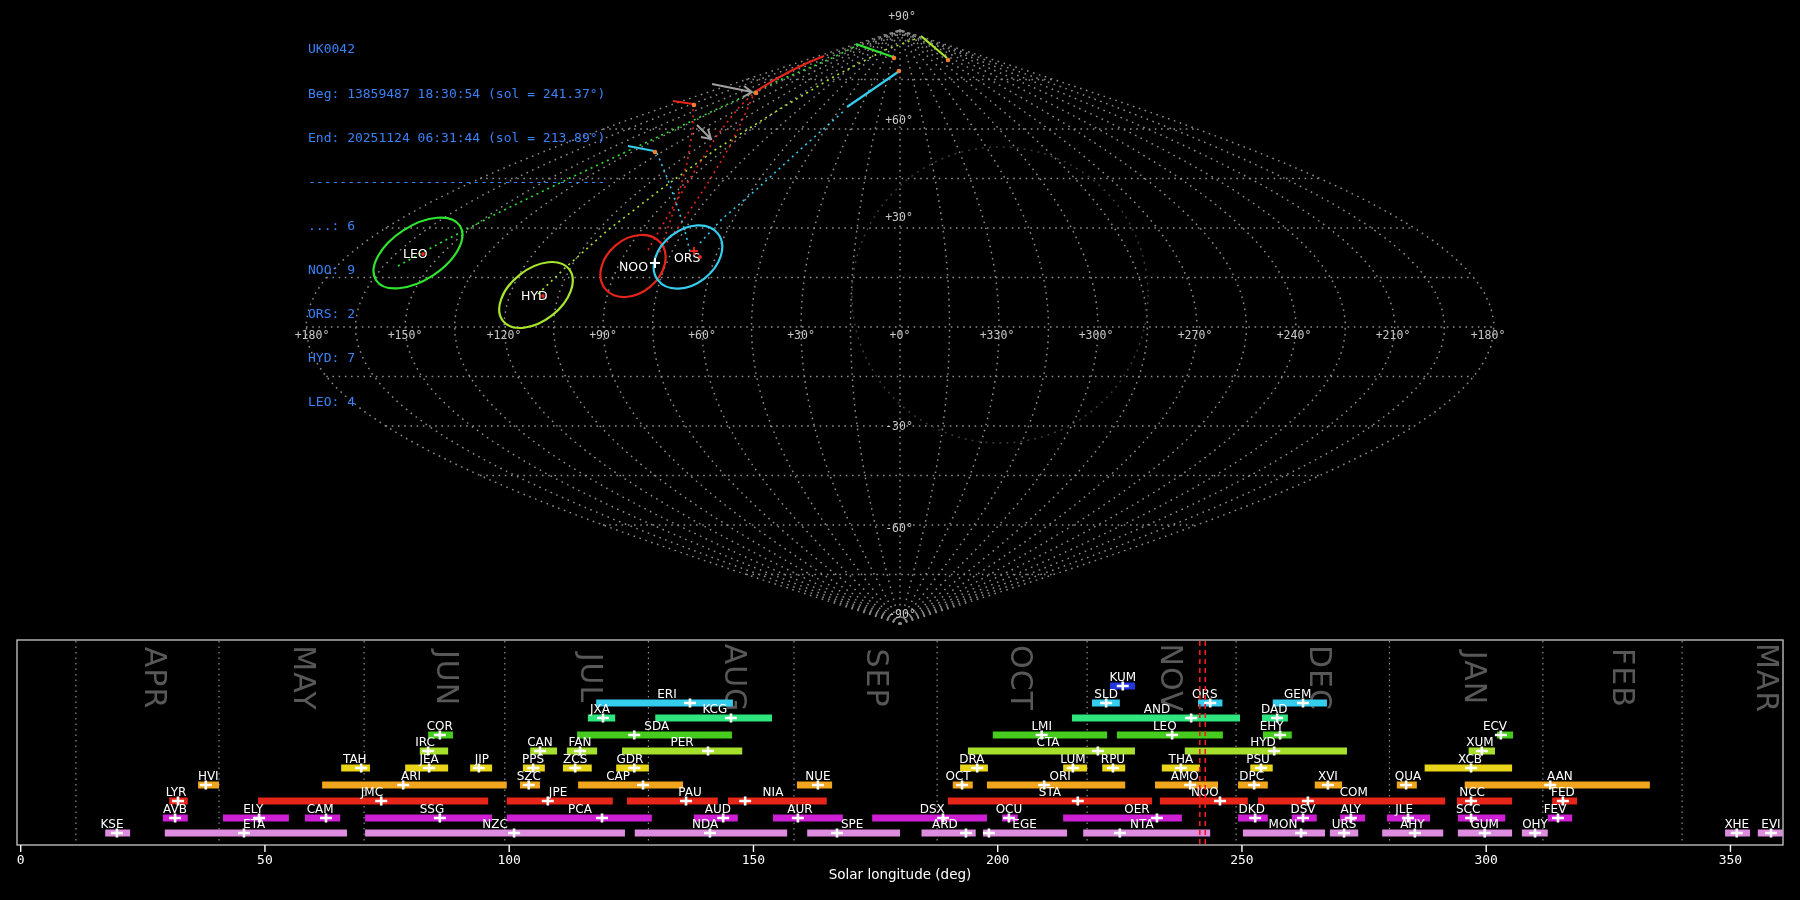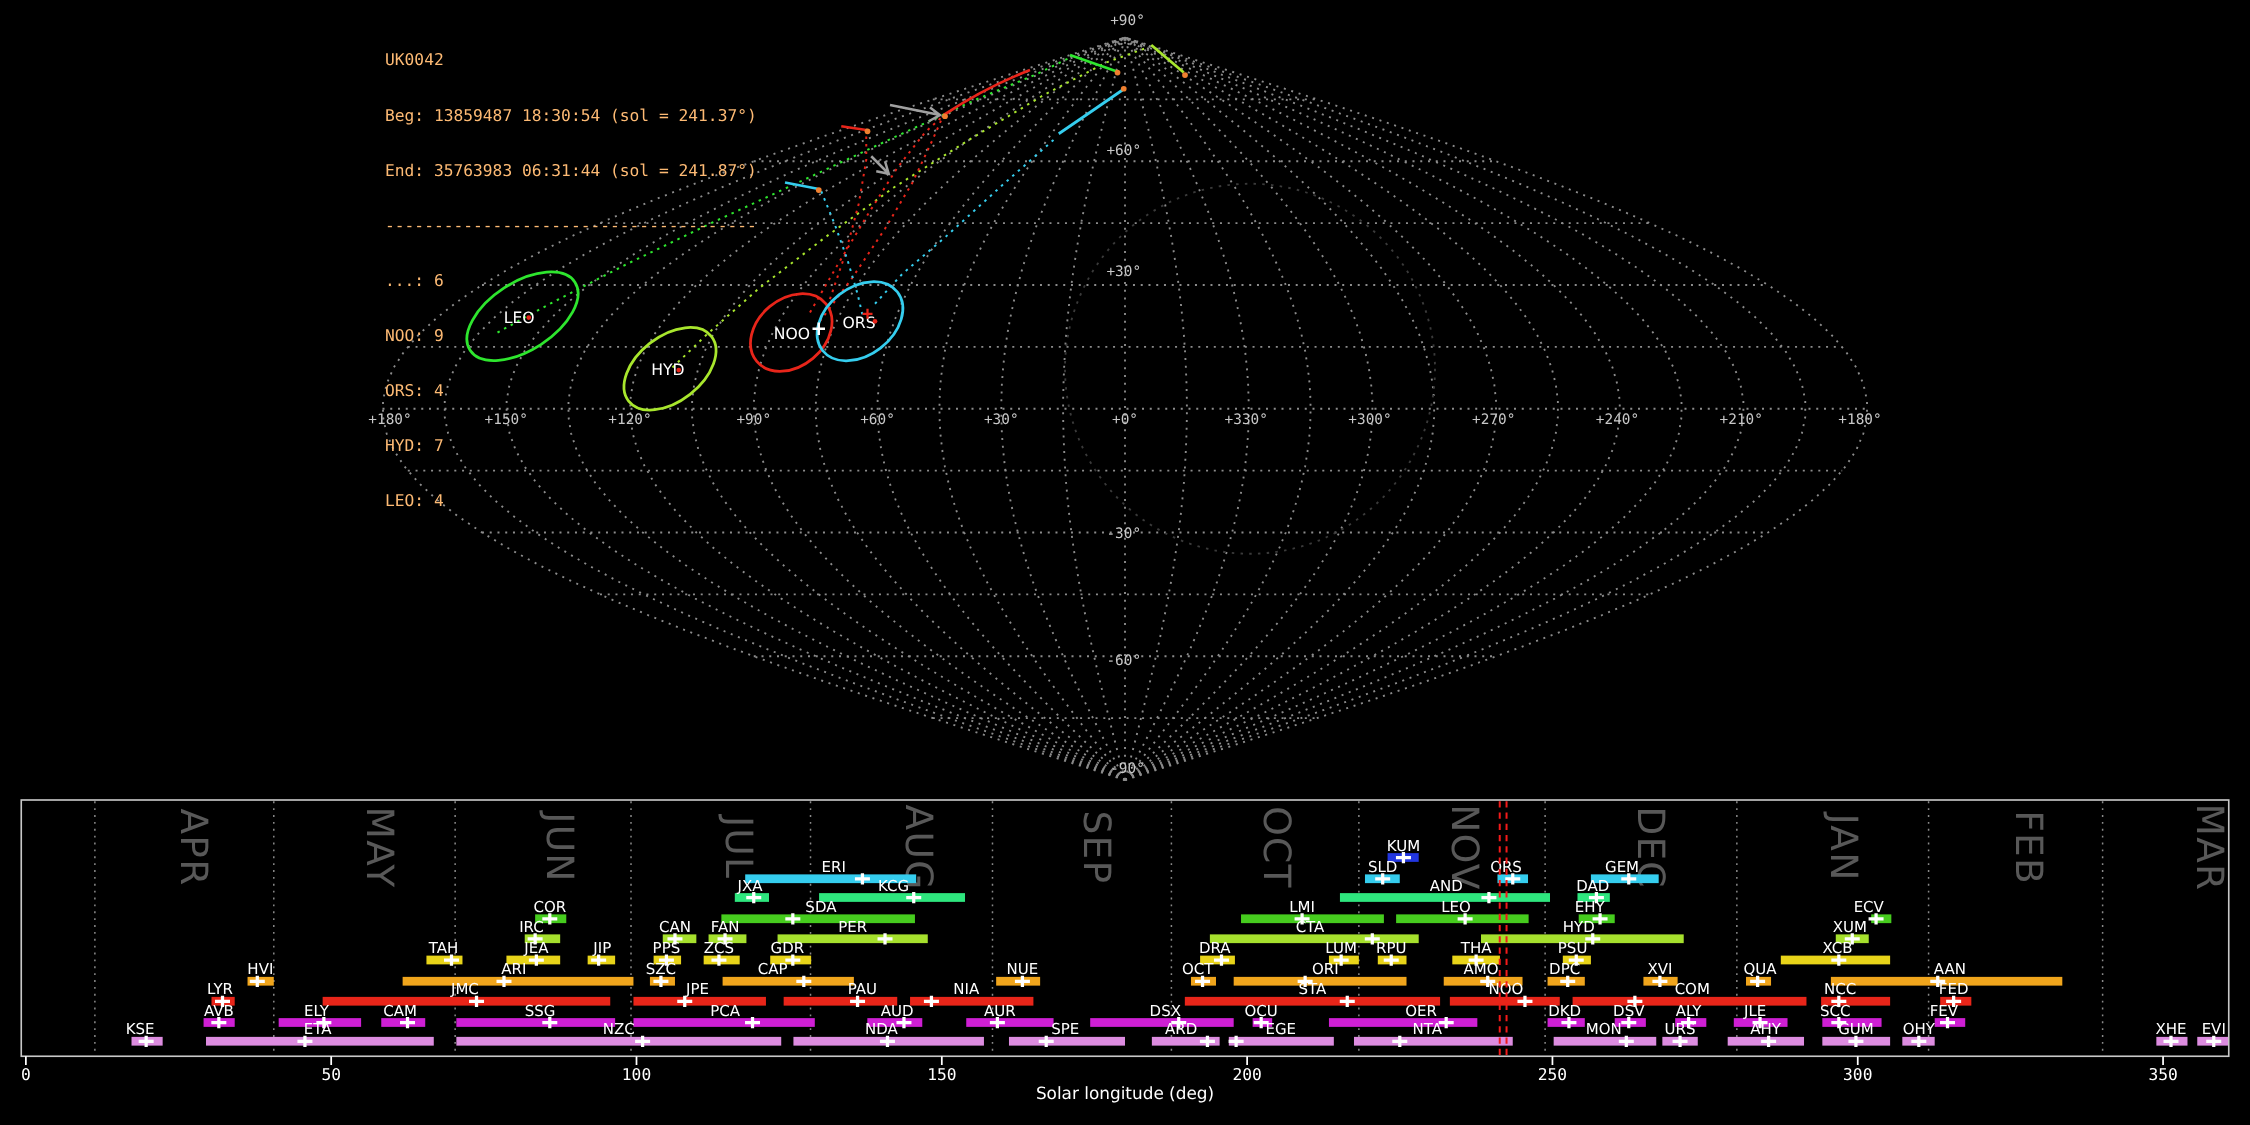--- a/index.html
+++ b/index.html
@@ -1,19 +1,19 @@
 <!DOCTYPE html>
 <html><head>
 <meta charset="utf-8">
 <style>
   html,body{margin:0;padding:0;background:#000;}
   #stage{position:relative;width:1800px;height:900px;background:#000;overflow:hidden;
          font-family:"DejaVu Sans",sans-serif;}
   #plot{position:absolute;left:0;top:0;}
-  #header{position:absolute;left:308px;top:13px;color:#fdba74;
+  #header{position:absolute;left:308px;top:13px;color:#3b82f6;
           font-family:"DejaVu Sans Mono",monospace;font-size:13px;line-height:14.7px;
           white-space:pre;}
 </style>
 </head>
 <body>
 
 <div id="stage">
   <svg id="plot" width="1800" height="900" viewBox="0 0 1800 900">
     <g id="g-map">
         <g stroke="#8c8c8c" stroke-width="1.5" stroke-dasharray="1.6 4.6" fill="none">
@@ -452,21 +452,21 @@
           <line x1="1730.45" y1="845" x2="1730.45" y2="852" stroke="#fff" stroke-width="1.4"></line>
           <text x="1730.45" y="864" fill="#fff" font-size="13" text-anchor="middle" font-family="&quot;DejaVu Sans Mono&quot;,monospace">350</text>
           <text x="900" y="879" fill="#fff" font-size="13.5" text-anchor="middle" font-family="&quot;DejaVu Sans&quot;,sans-serif">Solar longitude (deg)</text>
         </g>
       </g>
   </svg>
 
   <div id="header">
     <div>UK0042</div>
     <div>Beg: 13859487 18:30:54 (sol = 241.37°)</div>
-    <div>End: 35763983 06:31:44 (sol = 241.87°)</div>
+    <div>End: 20251124 06:31:44 (sol = 213.89°)</div>
     <div>--------------------------------------</div>
     <div>...: 6</div>
     <div>NOO: 9</div>
-    <div>ORS: 4</div>
+    <div>ORS: 2</div>
     <div>HYD: 7</div>
     <div>LEO: 4</div>
   </div>
 </div>
 
 </body></html>

